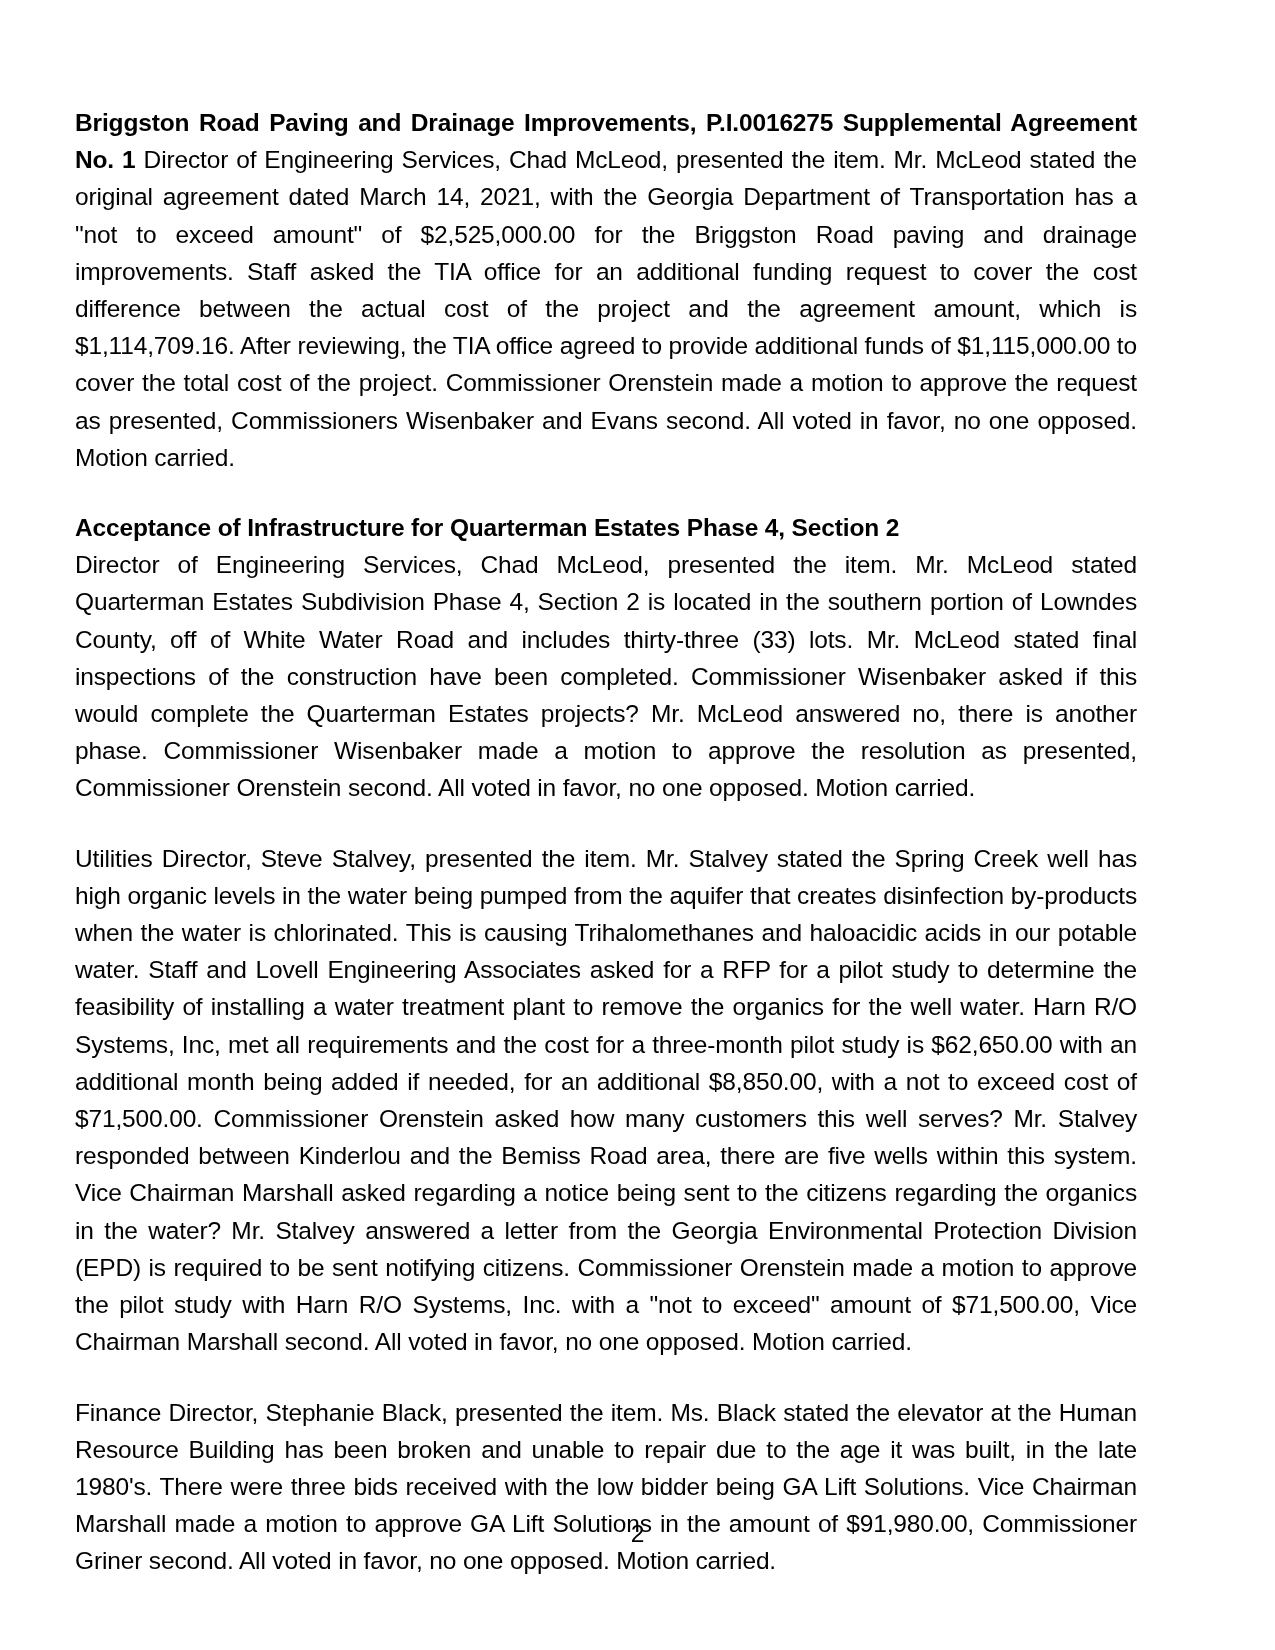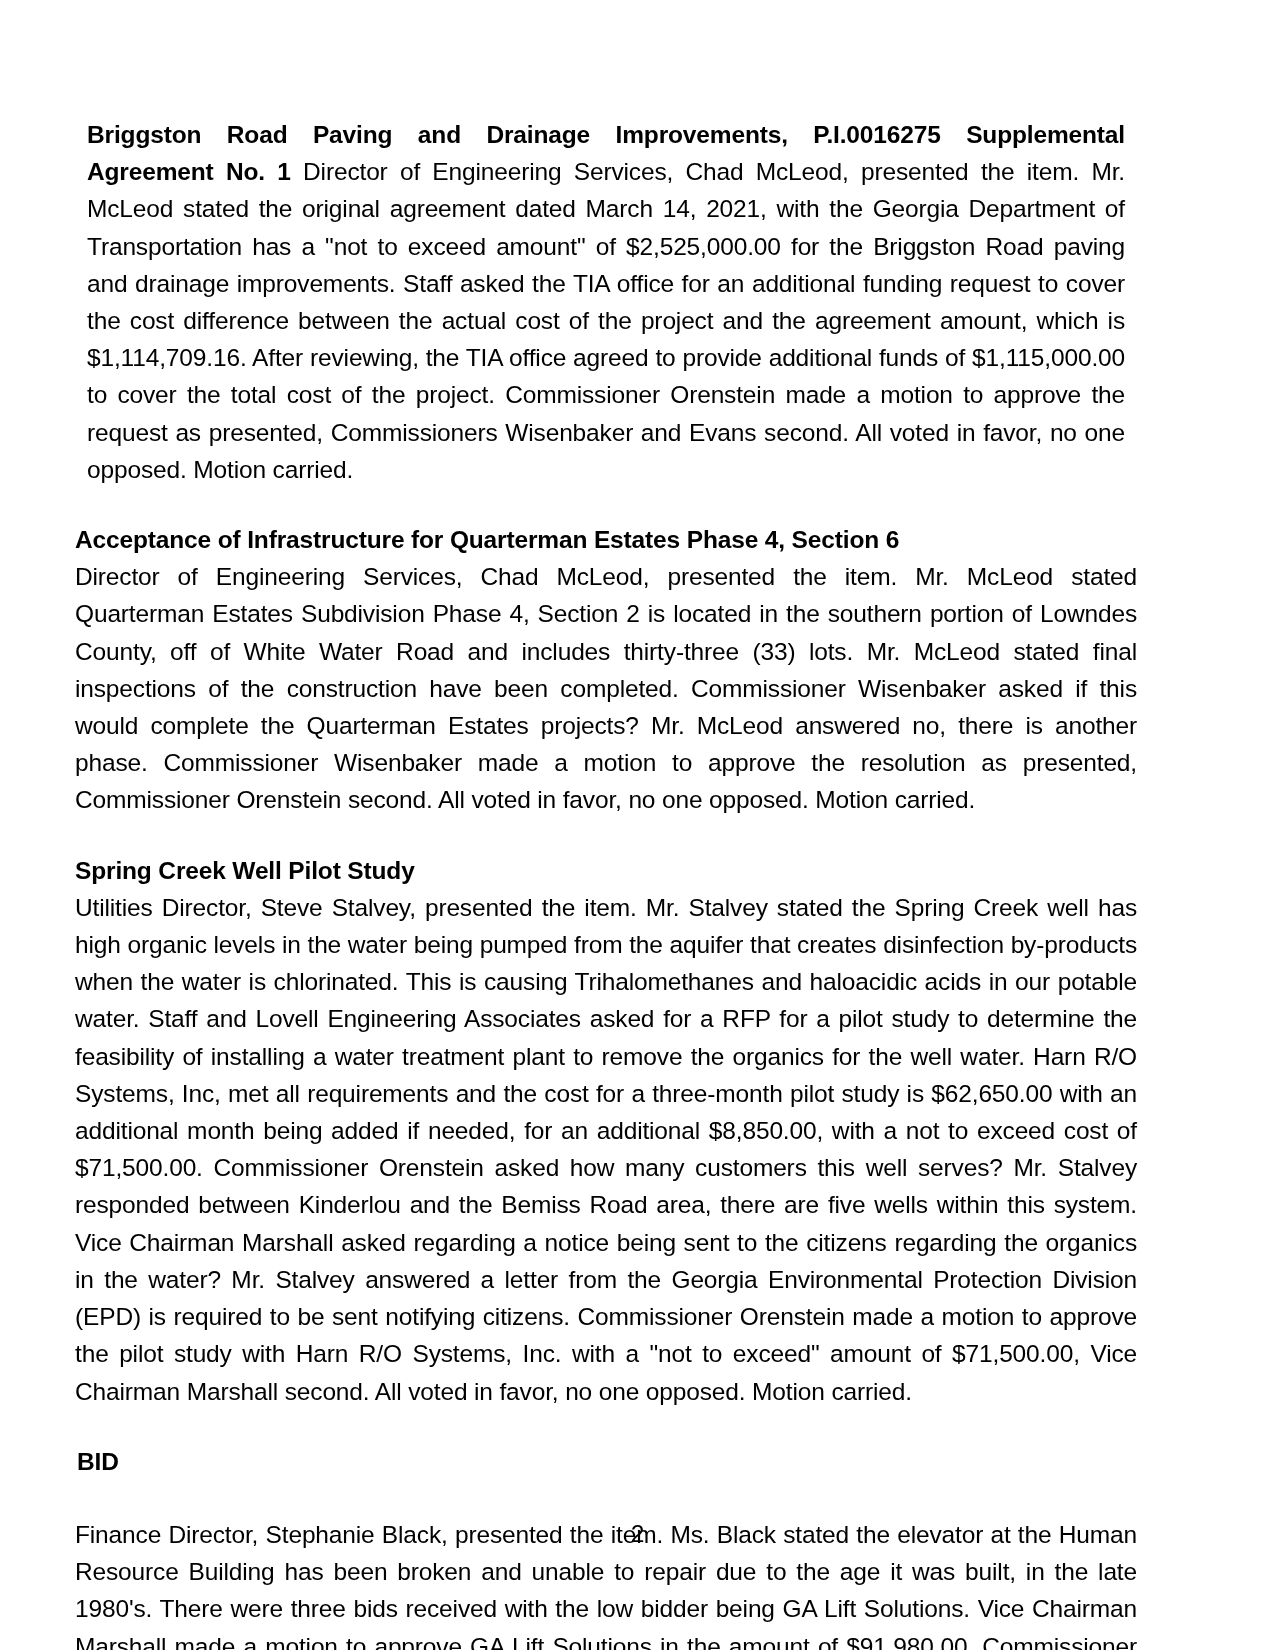--- a/index.html
+++ b/index.html
@@ -42,21 +42,21 @@
     letter-spacing: -0.15px;
     margin: 0;
     hyphens: none;
   }
   .run-in {
     font-size: 24.5px;
     line-height: 37.2px;
     text-align: justify;
     text-justify: inter-word;
     letter-spacing: -0.15px;
-    margin: 12px;
+    margin: 0;
   }
   .run-in .lead {
     font-weight: bold;
   }
   .divider-label {
     font-size: 24.5px;
     font-weight: bold;
     line-height: 37.2px;
     letter-spacing: -0.15px;
     margin: 0 0 0 0;
@@ -80,32 +80,28 @@
 </head>
 <body>
 
 <div class="page">
 
   <div class="section">
     <p class="run-in"><span class="lead">Briggston Road Paving and Drainage Improvements, P.I.0016275 Supplemental Agreement No.</span> <span class="lead">1</span> <span>Director of Engineering Services, Chad McLeod, presented the item.  Mr. McLeod stated the original agreement dated March 14, 2021, with the Georgia Department of Transportation has a "not to exceed amount" of $2,525,000.00 for the Briggston Road paving and drainage improvements.  Staff asked the TIA office for an additional funding request to cover the cost difference between the actual cost of the project and the agreement amount, which is $1,114,709.16.  After reviewing, the TIA office agreed to provide additional funds of $1,115,000.00 to cover the total cost of the project.  Commissioner Orenstein made a motion to approve the request as presented, Commissioners Wisenbaker and Evans second.  All voted in favor, no one opposed.  Motion carried.</span></p>
   </div>
 
   <div class="section">
-    <p class="heading">Acceptance of Infrastructure for Quarterman Estates Phase 4, Section 6</p>
+    <p class="heading">Acceptance of Infrastructure for Quarterman Estates Phase 4, Section 2</p>
     <p class="body-text">Director of Engineering Services, Chad McLeod, presented the item.  Mr. McLeod stated Quarterman Estates Subdivision Phase 4, Section 2 is located in the southern portion of Lowndes County, off of White Water Road and includes thirty-three (33) lots.  Mr. McLeod stated final inspections of the construction have been completed.  Commissioner Wisenbaker asked if this would complete the Quarterman Estates projects? Mr. McLeod answered no, there is another phase.  Commissioner Wisenbaker made a motion to approve the resolution as presented, Commissioner Orenstein second.  All voted in favor, no one opposed.  Motion carried.</p>
   </div>
 
   <div class="section">
-    <p class="heading">Spring Creek Well Pilot Study</p>
     <p class="body-text">Utilities Director, Steve Stalvey, presented the item.  Mr. Stalvey stated the Spring Creek well has high organic levels in the water being pumped from the aquifer that creates disinfection by-products when the water is chlorinated.  This is causing Trihalomethanes and haloacidic acids in our potable water.  Staff and Lovell Engineering Associates asked for a RFP for a pilot study to determine the feasibility of installing a water treatment plant to remove the organics for the well water.  Harn R/O Systems, Inc, met all requirements and the cost for a three-month pilot study is $62,650.00 with an additional month being added if needed, for an additional $8,850.00, with a not to exceed cost of $71,500.00.  Commissioner Orenstein asked how many customers this well serves?  Mr. Stalvey responded between Kinderlou and the Bemiss Road area, there are five wells within this system.  Vice Chairman Marshall asked regarding a notice being sent to the citizens regarding the organics in the water?  Mr. Stalvey answered a letter from the Georgia Environmental Protection Division (EPD) is required to be sent notifying citizens. Commissioner Orenstein made a motion to approve the pilot study with Harn R/O Systems, Inc. with a "not to exceed" amount of $71,500.00, Vice Chairman Marshall second.  All voted in favor, no one opposed.  Motion carried.</p>
   </div>
 
-  <div class="section sec-bid-label">
-    <p class="divider-label">BID</p>
-  </div>
 
   <div class="section">
     <p class="body-text">Finance Director, Stephanie Black, presented the item.  Ms. Black stated the elevator at the Human Resource Building has been broken and unable to repair due to the age it was built, in the late 1980's.  There were three bids received with the low bidder being GA Lift Solutions.  Vice Chairman Marshall made a motion to approve GA Lift Solutions in the amount of $91,980.00, Commissioner Griner second.  All voted in favor, no one opposed.  Motion carried.</p>
   </div>
 
 </div>
 
 <div class="page-number">2</div>
 
 </body></html>

